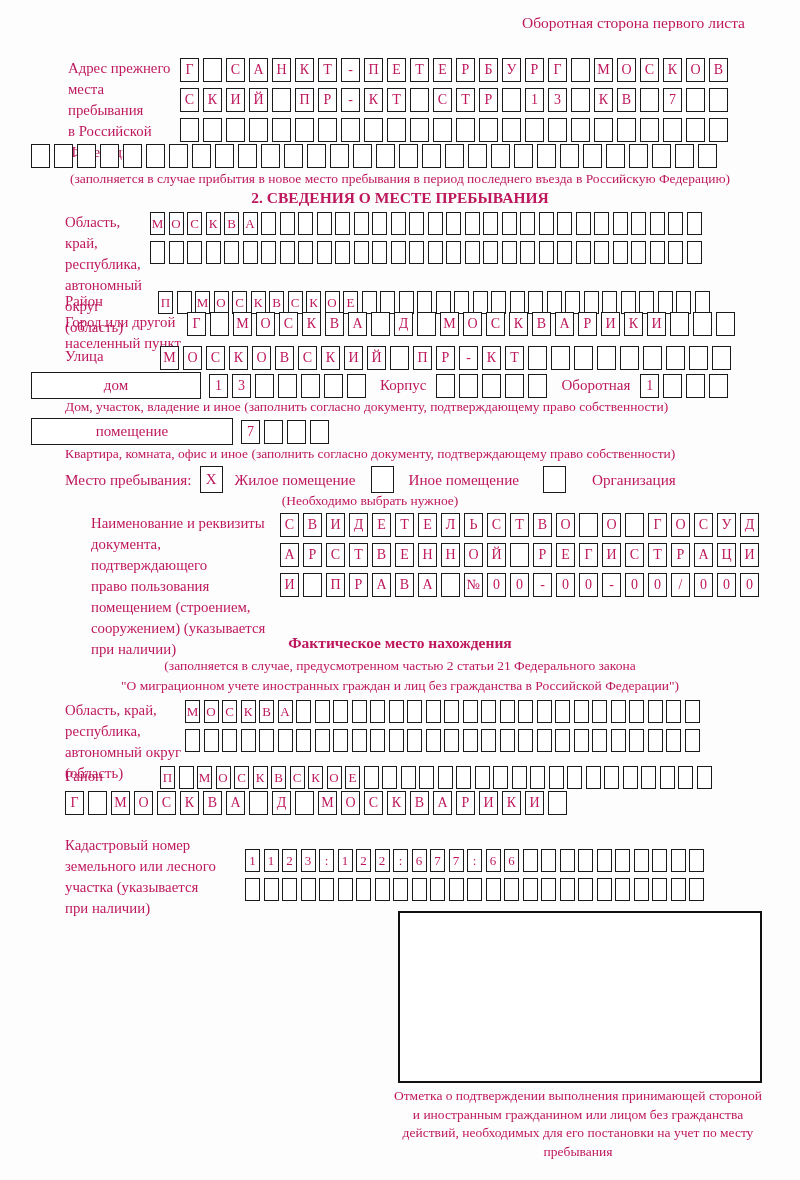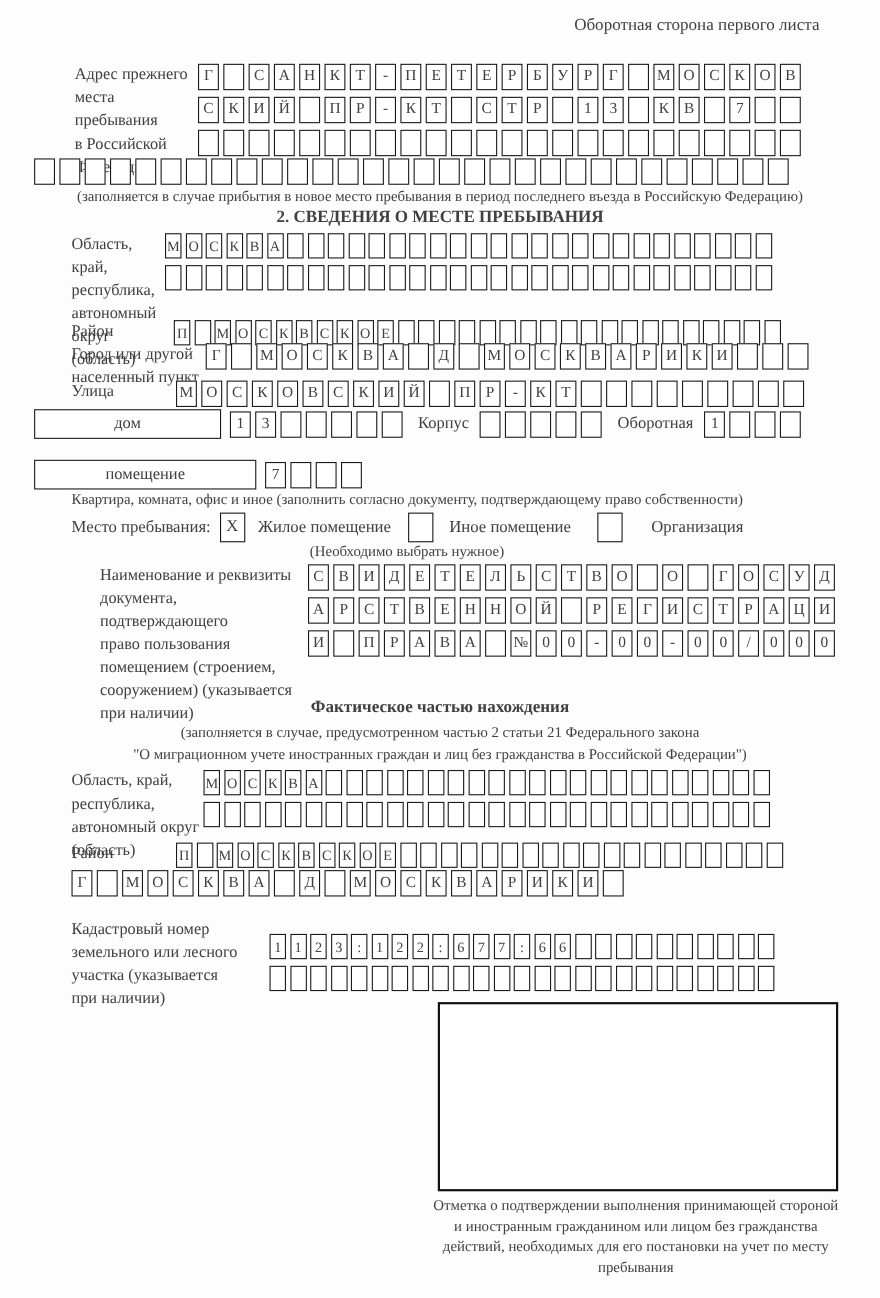--- a/index.html
+++ b/index.html
@@ -1,18 +1,18 @@
 <!DOCTYPE html>
 <html lang="ru"><head>
 <meta charset="utf-8">
 <style>
   html,body{margin:0;padding:0;background:#ffffff;}
   .page{
     position:relative;width:800px;height:1180px;background:#fdfdfd;
-    font-family:"Liberation Serif","DejaVu Serif",serif;color:#404040;overflow:hidden;
+    font-family:"Liberation Serif","DejaVu Serif",serif;color:#be185d;overflow:hidden;
   }
   .abs{position:absolute;}
   .hdr{top:14px;right:55px;font-size:15.5px;}
   .lbl{font-size:14.8px;line-height:21px;white-space:pre-line;flex-shrink:0;}
   .boxcol{display:flex;flex-direction:column;gap:6px;}
   .bxrow{display:flex;}
   .cbox{
     display:inline-flex;align-items:center;justify-content:center;
     border:1.6px solid #1a1a1a;background:#fff;font-size:14px;line-height:1;
   }
@@ -355,20 +355,21 @@
         <span class="cbox"></span>
       </div>
     <span class="inlbl">Оборотная</span>
     <div class="bxrow sz-lg">
         <span class="cbox">1</span>
         <span class="cbox"></span>
         <span class="cbox"></span>
         <span class="cbox"></span>
       </div>
   </div>
+  <div class="abs" style="top:399px;left:65px;font-size:13.5px;">Дом, участок, владение и иное (заполнить согласно документу, подтверждающему право собственности)</div>
 
   <div class="abs frow" style="top:418px;left:31px;align-items:center;">
     <div class="widebox" style="width:200px;">помещение</div>
     <div class="bxrow sz-lg" style="margin-left:8px;">
         <span class="cbox">7</span>
         <span class="cbox"></span>
         <span class="cbox"></span>
         <span class="cbox"></span>
       </div>
   </div>
@@ -458,21 +459,21 @@
           <span class="cbox">0</span>
           <span class="cbox">0</span>
           <span class="cbox">/</span>
           <span class="cbox">0</span>
           <span class="cbox">0</span>
           <span class="cbox">0</span>
         </div>
     </div>
   </div>
 
-  <div class="abs sec-title" style="top:634px;left:0;">Фактическое частью нахождения</div>
+  <div class="abs sec-title" style="top:634px;left:0;">Фактическое место нахождения</div>
   <div class="abs note" style="top:658px;left:0;width:800px;">(заполняется в случае, предусмотренном частью 2 статьи 21 Федерального закона</div>
   <div class="abs note" style="top:678px;left:0;width:800px;">"О миграционном учете иностранных граждан и лиц без гражданства в Российской Федерации")</div>
 
   <div class="abs frow" style="top:700px;left:65px;">
     <div class="lbl" style="width:120px;">Область, край,
 республика,
 автономный округ
 (область)</div>
     <div class="boxcol">
       <div class="bxrow sz-sm">

